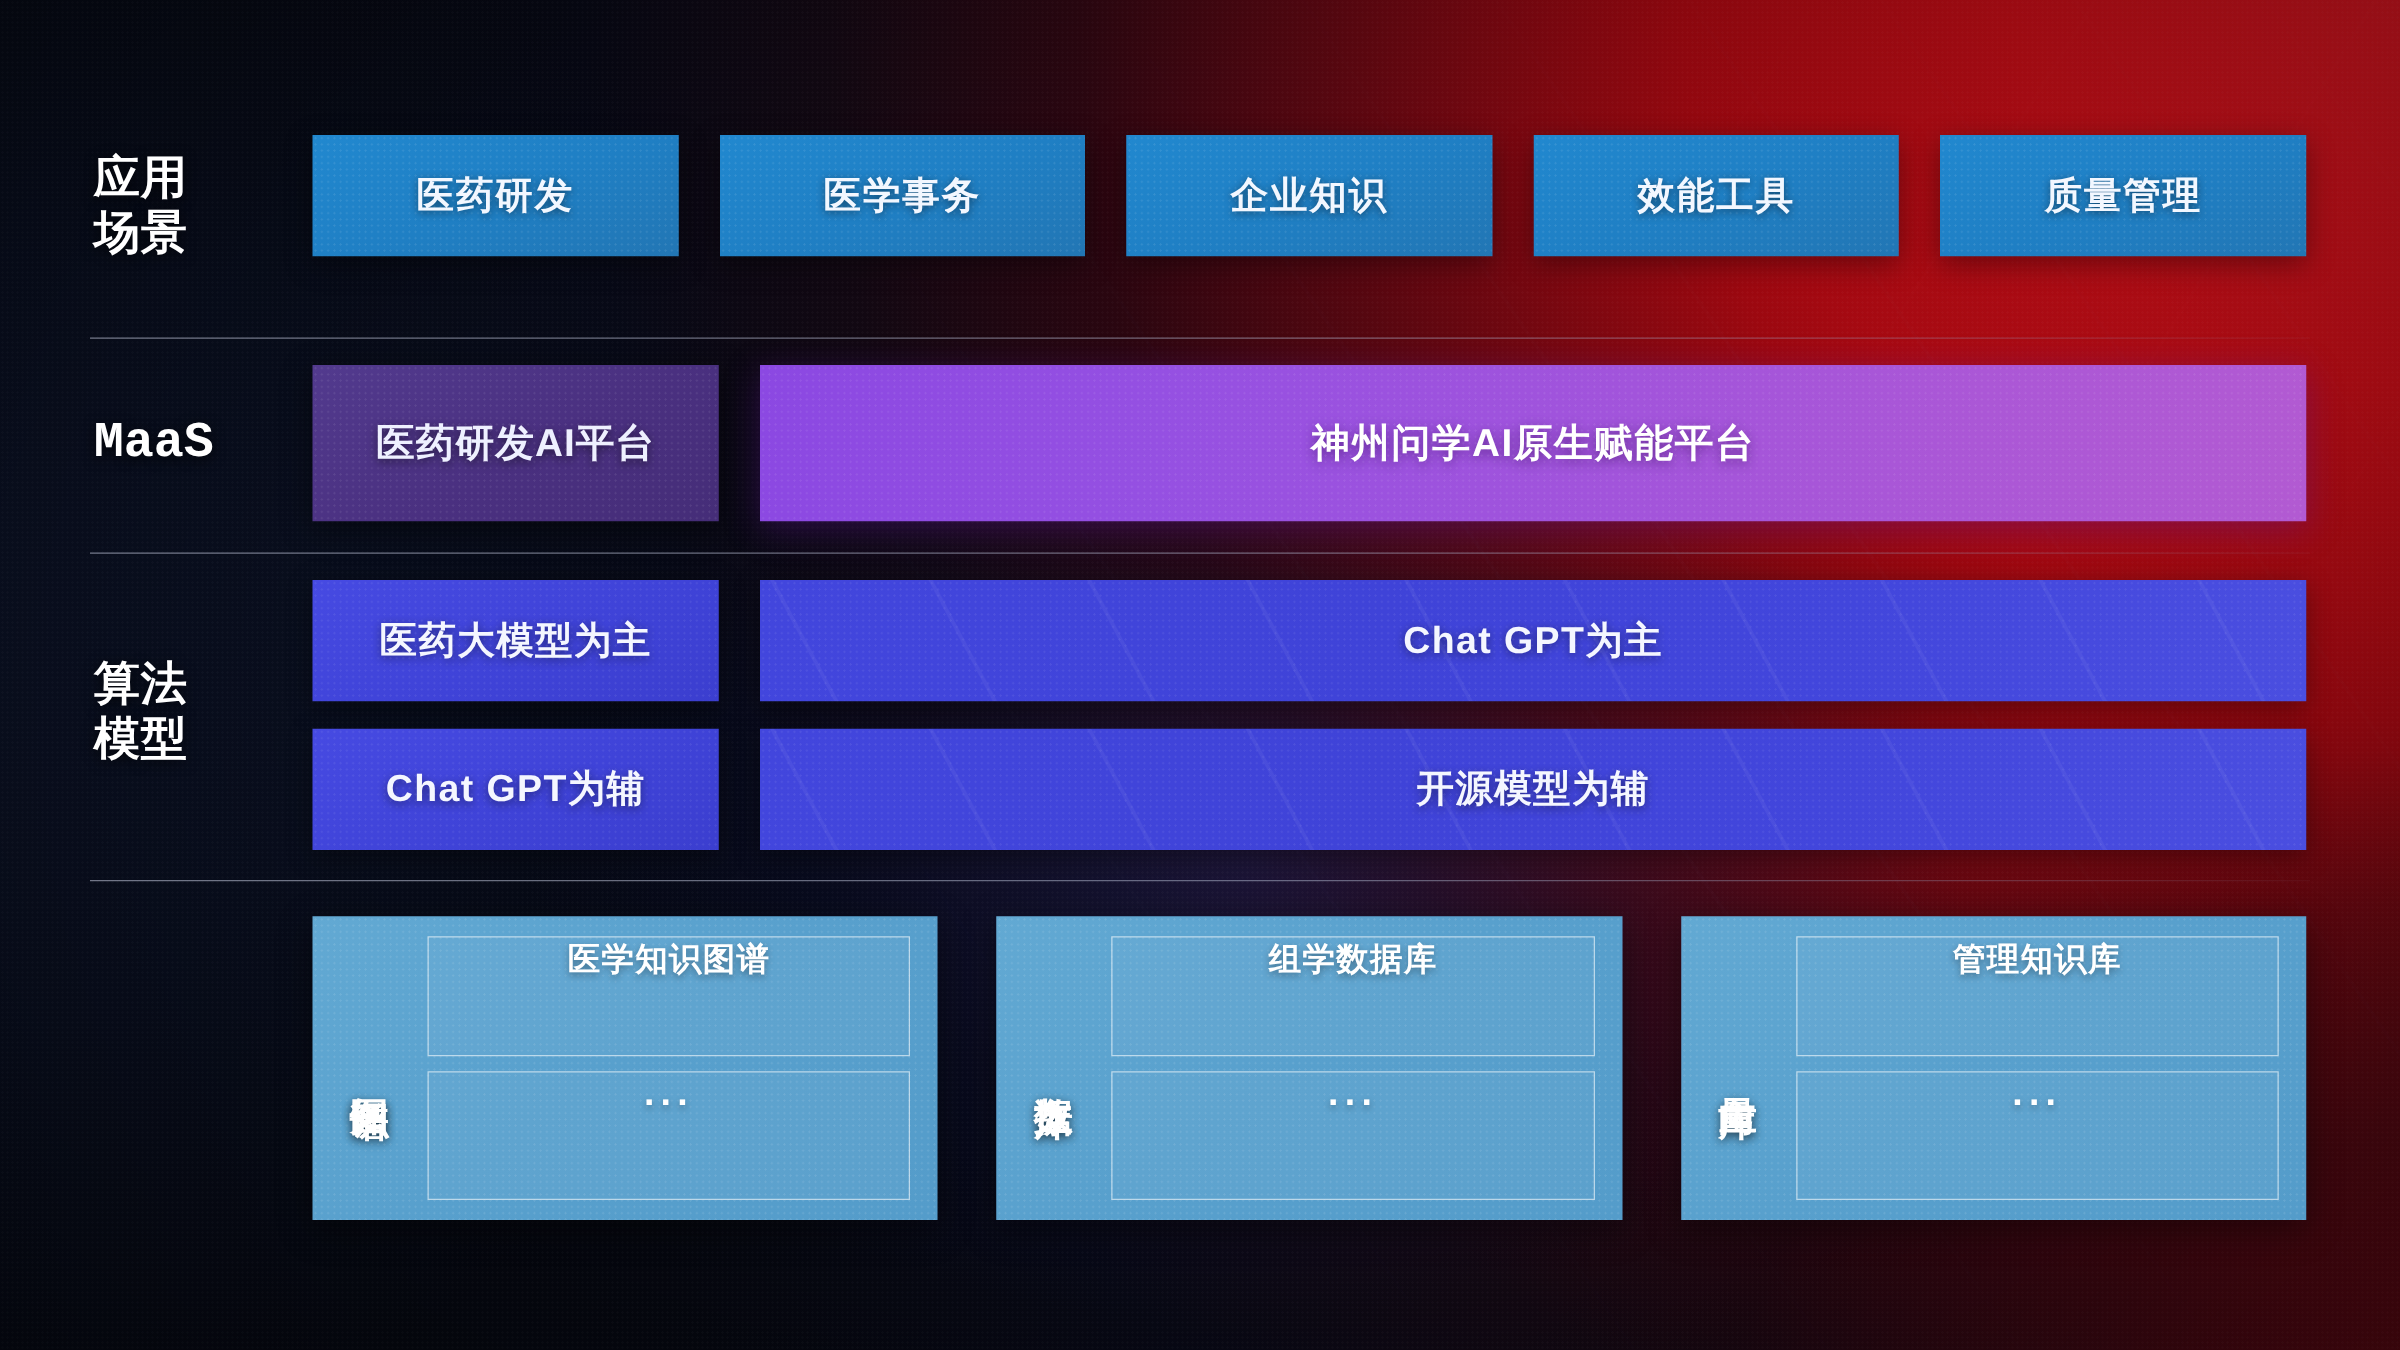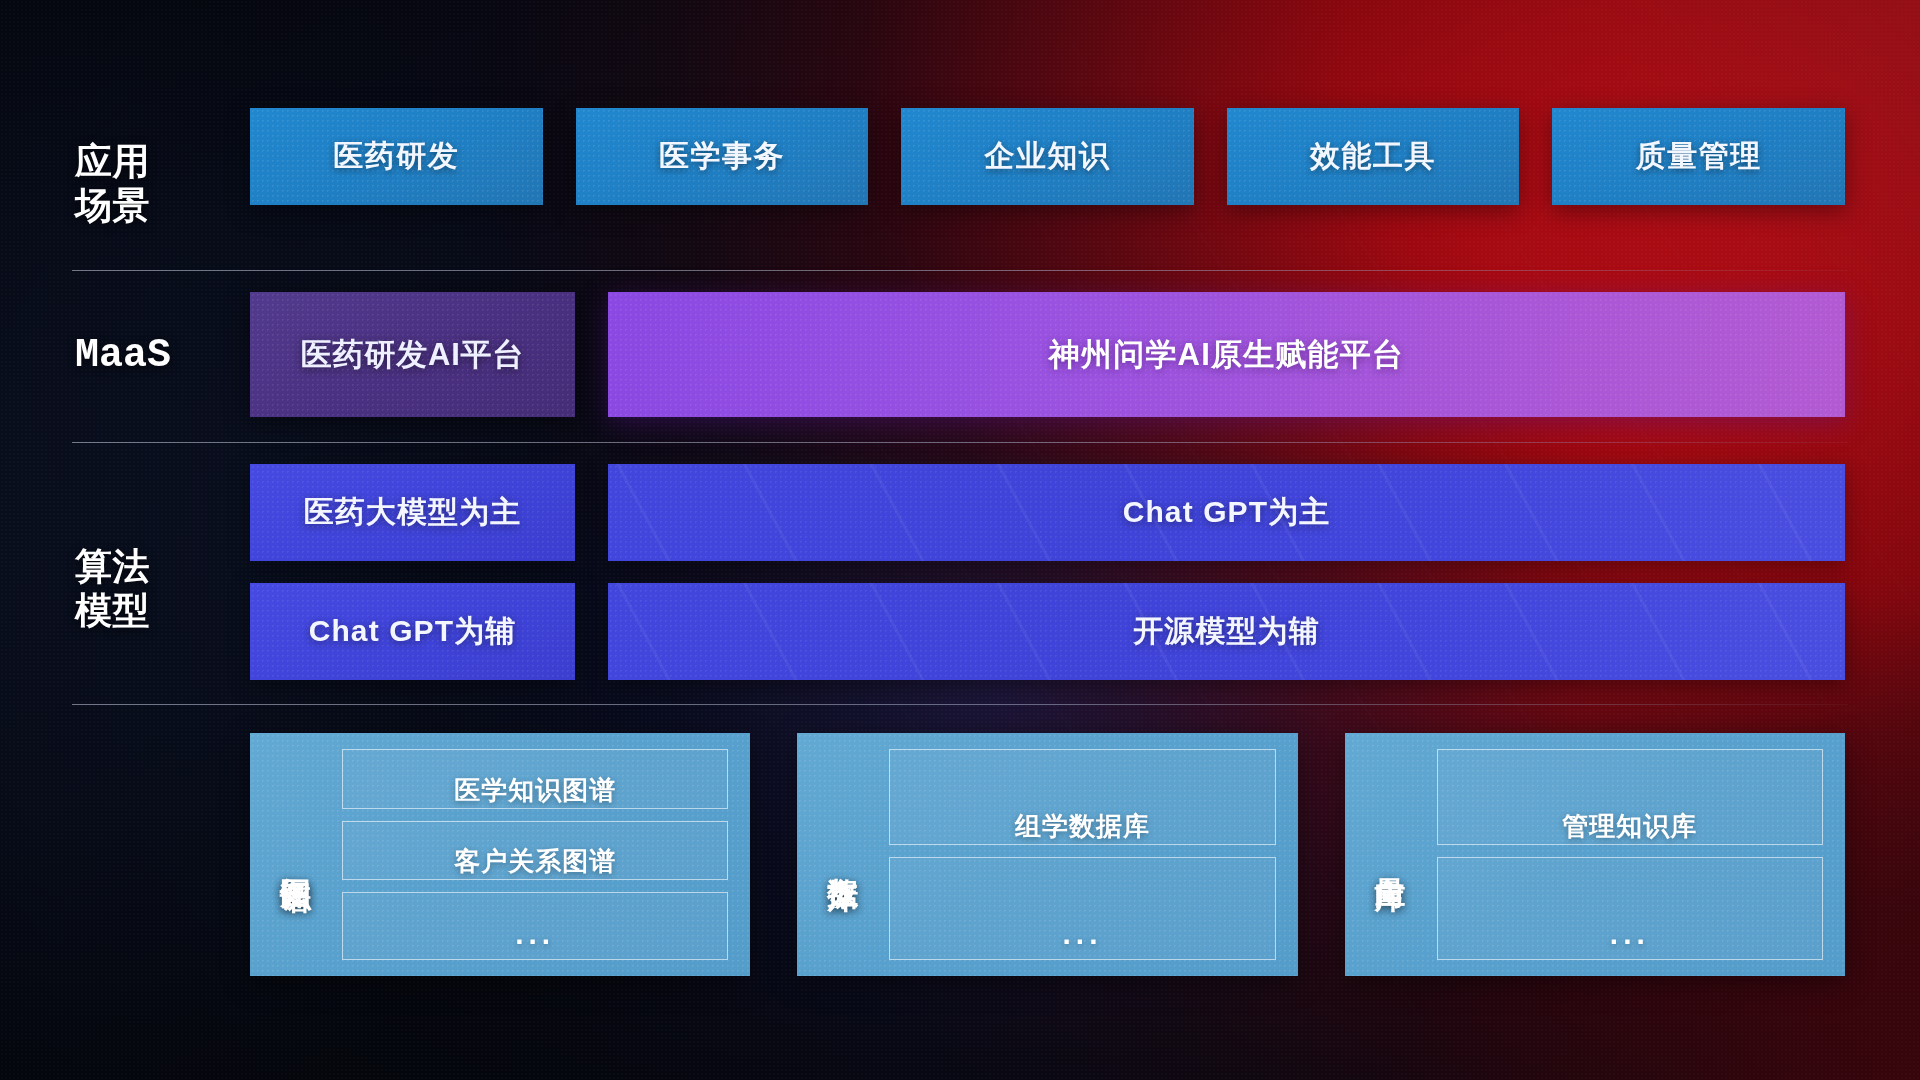--- a/index.html
+++ b/index.html
@@ -106,21 +106,21 @@
     left: 75px;
     width: 175px;
     color: #ffffff;
     font-weight: 700;
     text-align: left;
     line-height: 1.18;
     letter-spacing: .5px;
     text-shadow: 0 2px 10px rgba(0,0,0,.75);
     white-space: pre-line;
   }
-  .tier-label.cjk { font-size: 37px; margin-top: 20px; }
+  .tier-label.cjk { font-size: 37px; }
   .tier-label.latin { font-size: 40px; letter-spacing: 0px; font-family: Liberation Mono, monospace; }
 
   .divider {
     position: absolute;
     left: 72px;
     width: 1776px;
     height: 1px;
     background: linear-gradient(to right,
         rgba(190,195,215,0.58) 0%,
         rgba(175,182,205,0.52) 55%,
@@ -298,21 +298,21 @@
     flex-direction: column;
     justify-content: space-between;
     gap: 12px;
     padding-left: 18px;
     position: relative; z-index: 2;
   }
   .kd-pill {
     flex: 1 1 0;
     border: 1px solid rgba(255,255,255,0.58);
     display: flex;
-    align-items: flex-end;
+    align-items: flex-start;
     justify-content: center;
     color: #ffffff;
     font-size: 26px;
     font-weight: 700;
     letter-spacing: 1px;
     text-shadow: 0 2px 6px rgba(0,0,0,.32);
     background: rgba(255,255,255,0.045);
   }
   .kd-pill.ellipsis {
     font-size: 30px;
@@ -398,23 +398,20 @@
 
 
     <div class="kd">
 
       <div class="kd-card">
         <div class="kd-vlabel">知识图谱</div>
         <div class="kd-items">
           <div class="kd-pill">
             <span>医学知识图谱</span>
           </div>
-          <div class="kd-pill">
-            <span>客户关系图谱</span>
-          </div>
           <div class="kd-pill ellipsis">
             <span>...</span>
           </div>
         </div>
       </div>
 
       <div class="kd-card">
         <div class="kd-vlabel">数据库</div>
         <div class="kd-items">
           <div class="kd-pill">

